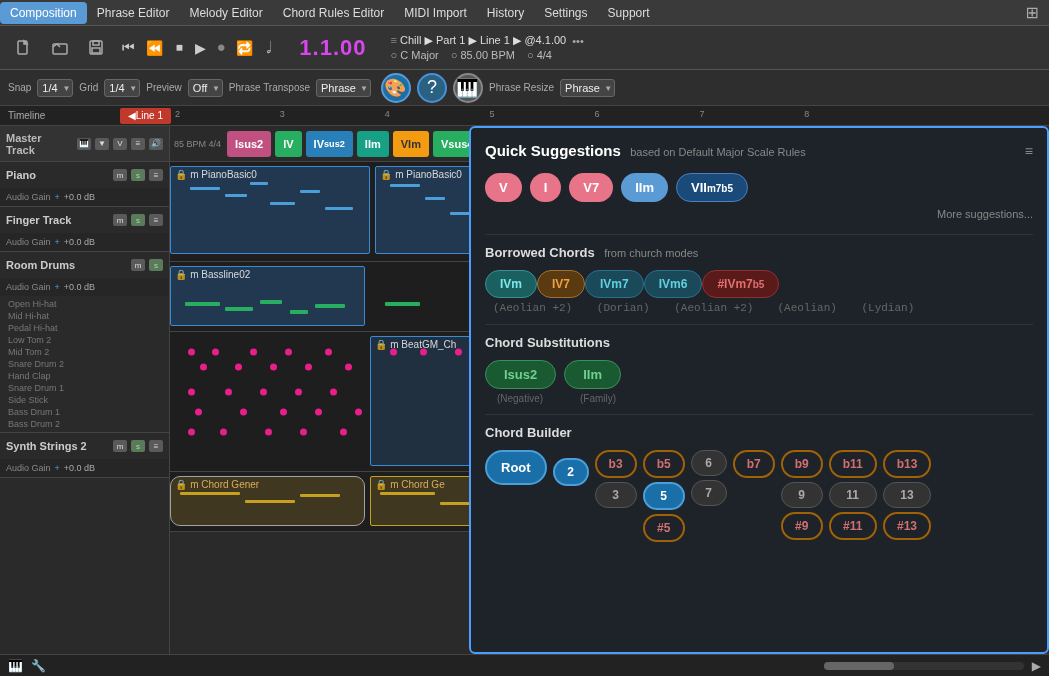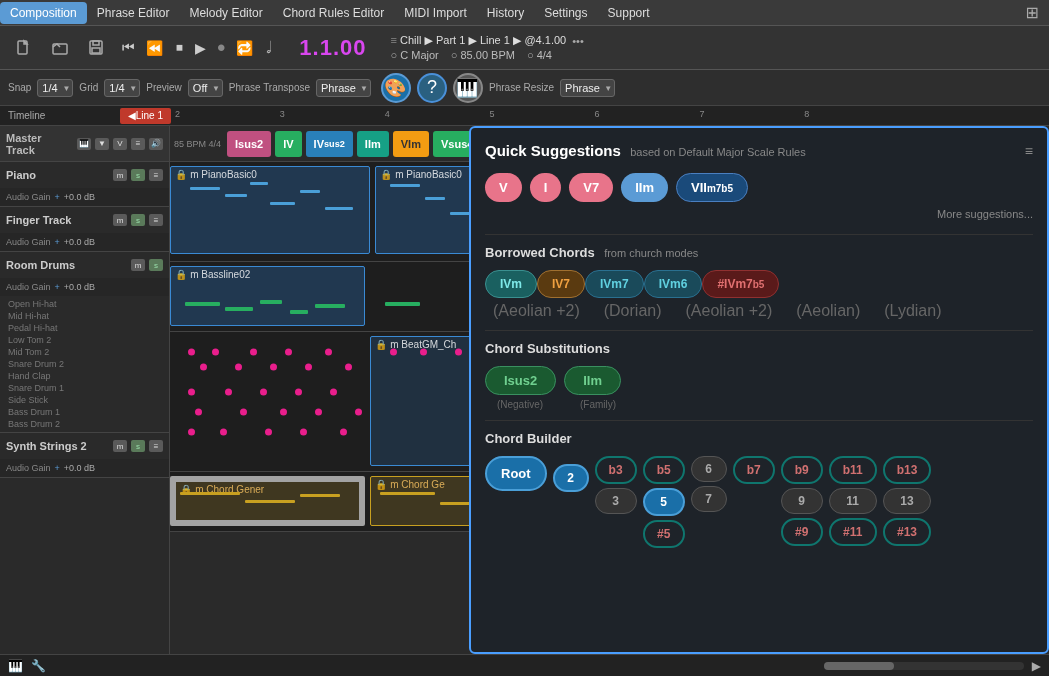--- a/index.html
+++ b/index.html
@@ -260,24 +260,25 @@
     .borrowed-pill.teal { background: #1a6060; color: #7ee8e8; border: 1px solid #3a9090; }
     .borrowed-pill.orange { background: #5a3a10; color: #f0a040; border: 1px solid #a07030; }
     .borrowed-pill.teal2 { background: #1a4a5a; color: #60d0e0; border: 1px solid #2a7090; }
     .borrowed-pill.teal3 { background: #1a4a5a; color: #60d0e0; border: 1px solid #2a7090; }
     .borrowed-pill.red { background: #5a1a1a; color: #e07070; border: 1px solid #903030; }
 
     .borrowed-labels {
       display: flex; gap: 8px; margin-bottom: 10px; flex-wrap: wrap;
     }
     .borrowed-label {
-      font-size: 16px; color: #666;
+      font-size: 11px; color: #666;
       padding: 0 8px;
       min-width: 70px;
       text-align: center;
+      font-family: Liberation Mono, monospace;
     }
 
     
     .subst-row {
       display: flex; gap: 8px; flex-wrap: wrap; margin-bottom: 4px;
     }
     .subst-pill {
       padding: 6px 18px;
       border-radius: 20px;
       font-size: 13px; font-weight: 600;
@@ -304,21 +305,21 @@
     }
     .cb-note {
       padding: 5px 12px;
       border-radius: 16px;
       font-size: 12px; font-weight: 600;
       cursor: pointer;
       text-align: center;
       min-width: 36px;
     }
     .cb-note.blue-active { background: #1a6fa8; color: #fff; border: 2px solid #4a9fd8; }
-    .cb-note.red-border { background: transparent; color: #d07070; border: 2px solid #0f766e; }
+    .cb-note.red-border { background: transparent; color: #d07070; border: 2px solid #a16207; }
     .cb-note.gray { background: #333; color: #aaa; border: 1px solid #555; }
 
     
     .status-bar {
       height: 22px;
       background: #222;
       border-top: 1px solid #444;
       display: flex; align-items: center;
       padding: 0 8px;
       gap: 8px;
@@ -678,21 +679,21 @@
       <div class="drum-dot" style="left:170px; top:100px;"></div>
 
       <div class="drum-dot" style="left:220px; top:20px;"></div>
       <div class="drum-dot" style="left:250px; top:20px;"></div>
       <div class="drum-dot" style="left:285px; top:20px;"></div>
       <div class="drum-dot" style="left:320px; top:20px;"></div>
       <div class="drum-dot" style="left:355px; top:20px;"></div>
     </div>
 
     <div style="height:60px; border-bottom:1px solid #444; position:relative; background:#1e1e1e; overflow:hidden; flex-shrink:0;">
-      <div style="position:absolute; left:0; top:4px; width:195px; height:50px; background:rgba(255,200,50,0.15); border:6px solid #a3a3a3; border-radius:2px;">
+      <div style="position:absolute; left:0; top:4px; width:195px; height:50px; background:rgba(255,200,50,0.15); border:1px solid #a3a3a3; border-radius:10px;">
         <span class="pr-block-label" style="color:rgba(255,200,100,0.8);">🔒 m Chord Gener</span>
       </div>
       <div style="position:absolute; left:200px; top:4px; width:180px; height:50px; background:rgba(255,200,50,0.15); border:1px solid #c8a020; border-radius:2px;">
         <span class="pr-block-label" style="color:rgba(255,200,100,0.8);">🔒 m Chord Ge</span>
       </div>
 
       <div style="position:absolute; left:10px; top:20px; width:60px; height:3px; background:#c8a020; border-radius:1px;"></div>
       <div style="position:absolute; left:75px; top:28px; width:50px; height:3px; background:#c8a020; border-radius:1px;"></div>
       <div style="position:absolute; left:130px; top:22px; width:40px; height:3px; background:#c8a020; border-radius:1px;"></div>
       <div style="position:absolute; left:210px; top:20px; width:55px; height:3px; background:#c8a020; border-radius:1px;"></div>

